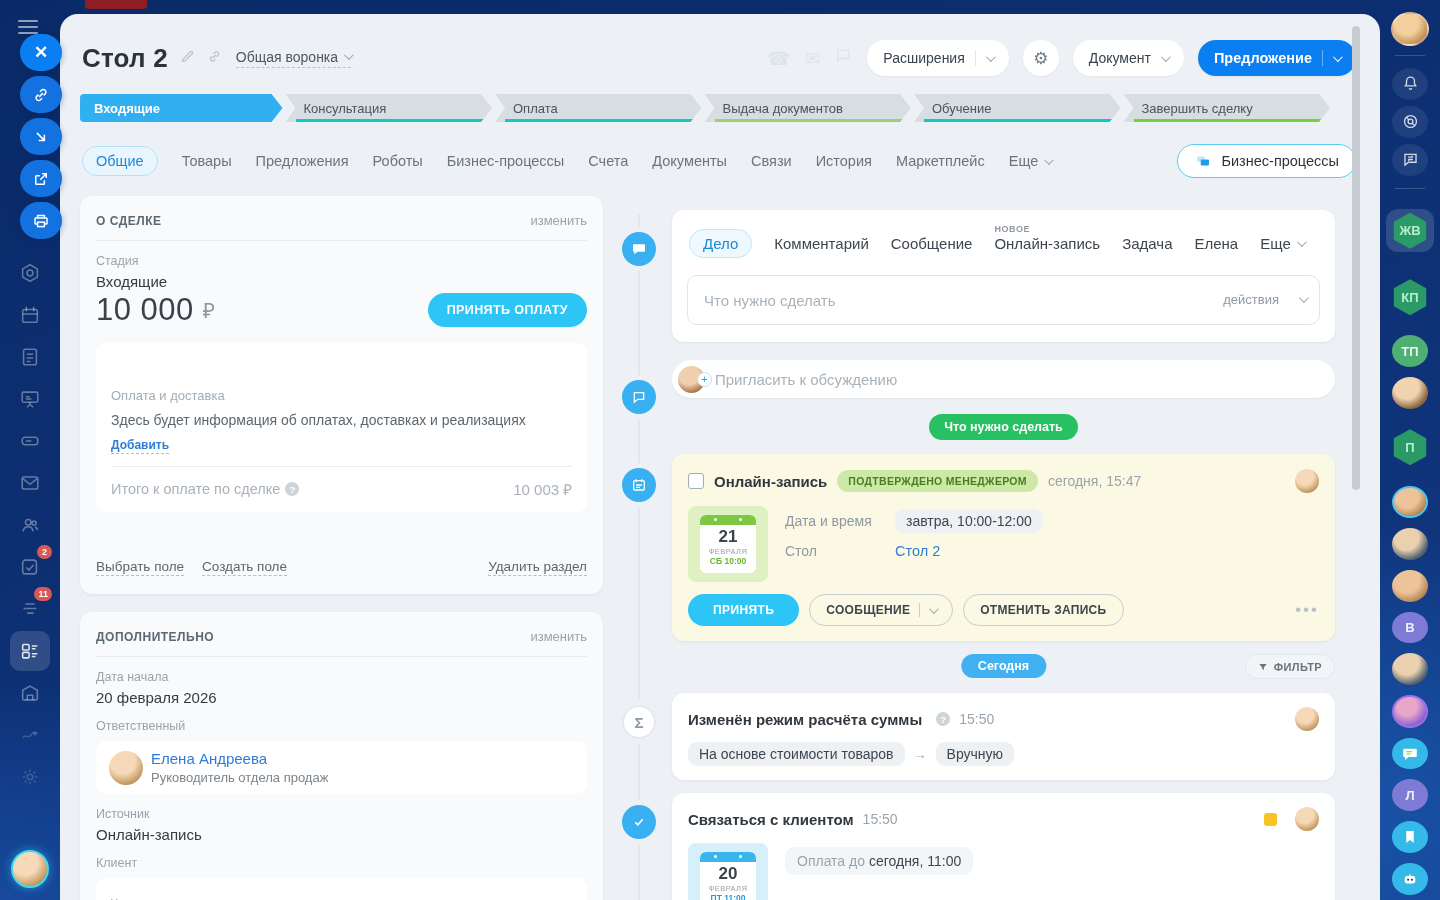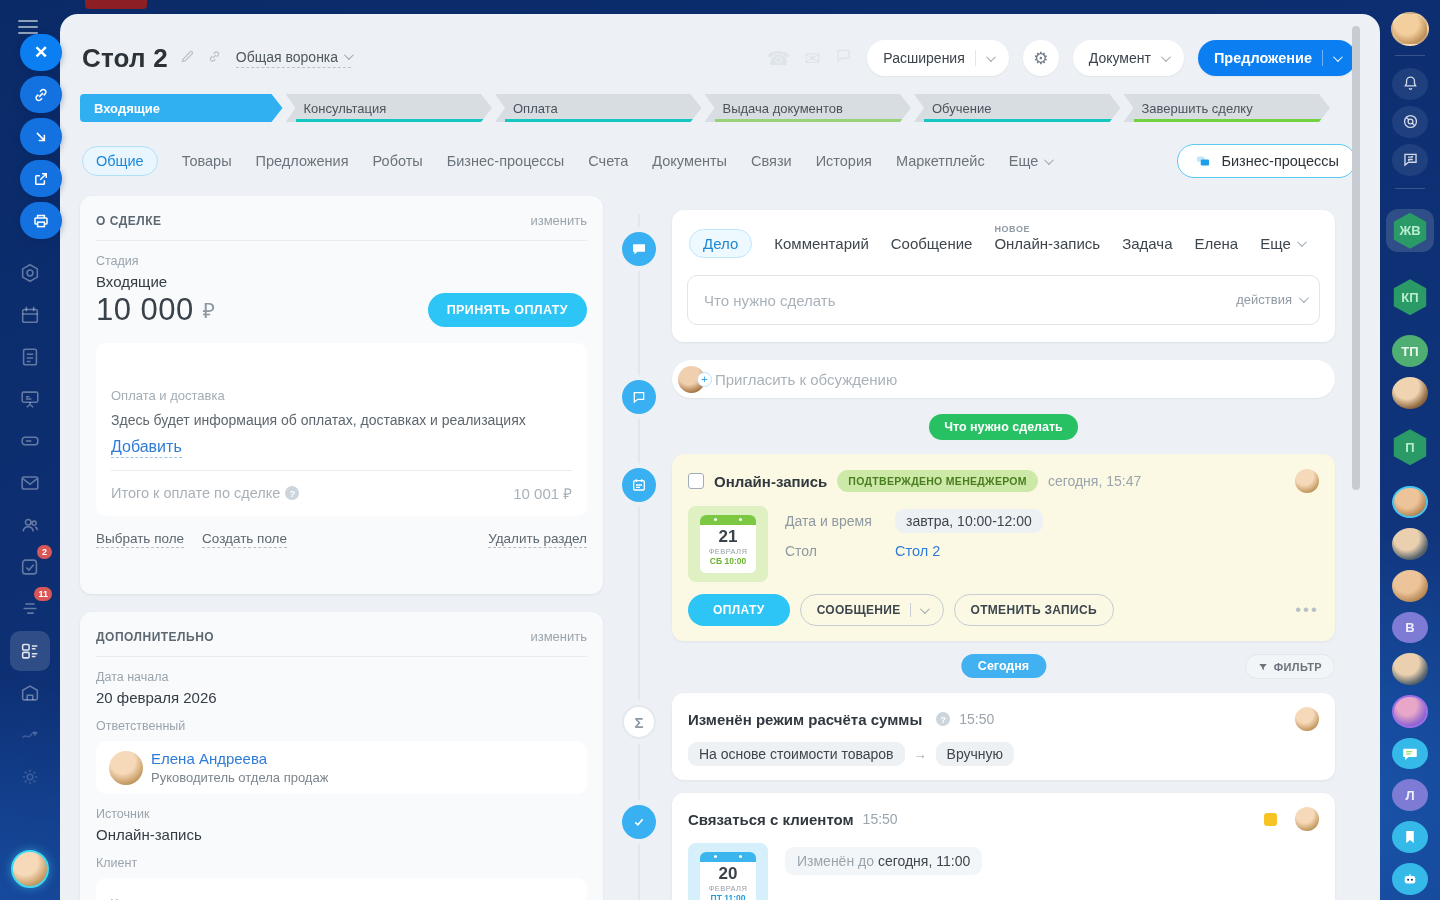--- a/index.html
+++ b/index.html
@@ -119,28 +119,28 @@
   .f-label { font-size:12.5px; color:#9aa4ad; margin-top:13px; }
   .f-value { font-size:15px; color:#343c44; margin-top:5px; }
   .amount-row { display:flex; align-items:center; margin-top:2px; }
   .amount { font-size:31px; color:#39414a; letter-spacing:.5px; }
   .cur { font-size:21px; color:#8d969e; margin-left:9px; }
   .btn-cyan { margin-left:auto; height:34px; border-radius:18px; background:#2dc5f5; color:#fff;
     font-size:12.5px; font-weight:bold; letter-spacing:.4px; display:flex; align-items:center; padding:0 19px; }
   .pay-card { background:#fff; border-radius:10px; padding:13px 15px; margin-top:15px; }
   .pay-title { font-size:13px; color:#a3adb5;margin-top:32px; }
   .pay-hint { font-size:14px; color:#5d676f; margin-top:9px; }
-  .add-link { display:inline-block; font-size:16px; color:#2e7cd6; border-bottom:1px dashed #9ec1e8; margin-top:10px; padding-bottom:1px;}
+  .add-link { display:inline-block; font-size:12px; color:#2e7cd6; border-bottom:1px dashed #9ec1e8; margin-top:10px; padding-bottom:1px;font-weight:bold;}
   .pay-card hr{ margin:12px 0; }
   .total-row { display:flex; align-items:center; font-size:14.5px; color:#a8b1b9; }
   .qmark { width:14px; height:14px; border-radius:50%; background:#ccd5dc; color:#fff; font-size:9.5px; font-weight:bold;
     display:inline-flex; align-items:center; justify-content:center; margin-left:5px; }
   .total-val { margin-left:auto; font-size:15px; color:#a8b1b9; }
   .card-foot { display:flex; gap:18px; margin-top:15px; font-size:13.5px; color:#5d676f; }
-  .dashed { border-bottom:1px dashed #b5bfc8; padding-bottom:1px; }
+  .dashed { border-bottom:1px dashed #b5bfc8; padding-bottom:1px;margin-top:32px; }
   .card-foot .right { margin-left:auto; }
   .resp-card { background:#fff; border-radius:10px; padding:9px 13px; margin-top:8px; display:flex; align-items:center; gap:8px; }
   .resp-av { width:34px; height:34px; border-radius:50%; background:radial-gradient(circle at 40% 30%, #f6d9b8 0 40%, #caa06a 70%, #8a6a3c 100%); }
   .resp-name { font-size:15px; color:#2e7cd6; }
   .resp-role { font-size:13px; color:#7b858d; margin-top:3px; }
   .client-box { background:#fff; border-radius:10px 10px 0 0; margin-top:8px; height:44px; padding:18px 14px 0; font-size:14px; color:#a8b1b9; }
 
   
   .tl { position:absolute; left:562px; top:180px; width:713px; }
   .tl::before { content:""; position:absolute; left:16px; top:20px; height:720px; border-left:2px solid #e1e7ec; }
@@ -153,21 +153,21 @@
   .composer { margin-top:16px; background:#fff; border-radius:12px; box-shadow:0 1px 3px rgba(24,40,60,.07); padding:15px 15px 17px; }
   .comp-tabs { display:flex; align-items:center; gap:22px; padding:4px 2px 0; }
   .comp-tab { font-size:15px; color:#3d464e; position:relative; }
   .comp-tab.active { color:#1e88d2; background:#eef9ff; border:1px solid #bfe6fb; border-radius:16px; padding:5px 13px; }
   .comp-tab .novoe { position:absolute; top:-11px; left:0; font-size:9px; font-weight:bold; color:#8f9aa3; letter-spacing:.6px; }
   .comp-tab.more { display:flex; gap:6px; align-items:center; }
   .comp-input { position:relative; margin-top:17px; }
   .comp-input input { width:100%; height:50px; border:1px solid #e0e5ea; border-radius:10px; padding:0 110px 0 16px;
     font-size:15px; color:#3d464e; outline:none; font-family:"Liberation Sans", sans-serif; }
   .comp-input input::placeholder { color:#a9b2ba; }
-  .actions-lnk { position:absolute; right:14px; top:17px; font-size:13px; color:#8f99a2; display:flex; gap:7px; align-items:center;}
+  .actions-lnk { position:absolute; right:14px; top:17px; font-size:13px; color:#8f99a2; display:flex; gap:20px; align-items:center;}
 
   .invite { margin-top:18px; background:#fff; border-radius:19px; height:38px; display:flex; align-items:center;
     gap:10px; padding:0 14px 0 6px; box-shadow:0 1px 2px rgba(24,40,60,.06); }
   .invite-av { position:relative; width:27px; height:27px; border-radius:50%;
     background:radial-gradient(circle at 40% 30%, #f0cfae 0 42%, #b07f4e 72%, #5e4223 100%); }
   .invite-av .plus { position:absolute; right:-7px; top:6px; width:15px; height:15px; border-radius:50%;
     background:#fff; border:1px solid #bfe0f5; color:#2f9fe5; font-size:11px; line-height:13px; text-align:center; }
   .invite input { border:none; outline:none; flex:1; font-size:15px; color:#3d464e; font-family:"Liberation Sans", sans-serif;}
   .invite input::placeholder{ color:#a9b2ba; }
 
@@ -524,21 +524,21 @@
       <div class="btn-cyan">ПРИНЯТЬ ОПЛАТУ</div>
     </div>
     <div class="pay-card">
       <div class="pay-title">Оплата и доставка</div>
       <div class="pay-hint">Здесь будет информация об оплатах, доставках и реализациях</div>
       <span class="add-link">Добавить</span>
       <hr>
       <div class="total-row">
         <span>Итого к оплате по сделке</span>
         <span class="qmark">?</span>
-        <span class="total-val">10 001 ₽</span>
+        <span class="total-val">10 003 ₽</span>
       </div>
     </div>
     <div class="card-foot">
       <span class="dashed">Выбрать поле</span>
       <span class="dashed">Создать поле</span>
       <span class="dashed right">Удалить раздел</span>
     </div>
   </div>
 
   <div class="card c2">
@@ -644,21 +644,21 @@
               <span class="bk-lab">Дата и время</span>
               <span class="pillv">завтра, 10:00-12:00</span>
             </div>
             <div class="bk-row">
               <span class="bk-lab">Стол</span>
               <span class="linkv">Стол 2</span>
             </div>
           </div>
         </div>
         <div class="bk-btns">
-          <div class="btn-open">ОПЛАТУ</div>
+          <div class="btn-open">ПРИНЯТЬ</div>
           <div class="btn-out">
               <span>СООБЩЕНИЕ</span>
               <span class="sep"></span>
               <span class="chev"></span>
             </div>
           <div class="btn-out">ОТМЕНИТЬ ЗАПИСЬ</div>
           <span class="dots">•••</span>
         </div>
       </div>
     </div>
@@ -711,21 +711,21 @@
               <div class="bar">
                   <i class="l"></i>
                   <i class="r"></i>
                 </div>
               <div class="day">20</div>
               <div class="mon">ФЕВРАЛЯ</div>
               <div class="tme">ПТ 11:00</div>
             </div>
           </div>
           <div class="due-pill">
-            <span class="pre">Изменён до</span>
+            <span class="pre">Оплата до</span>
             <span class="val">сегодня, 11:00</span>
           </div>
         </div>
       </div>
     </div>
 
   </div>
 
   <div class="scrollbar"></div>
 </div>

